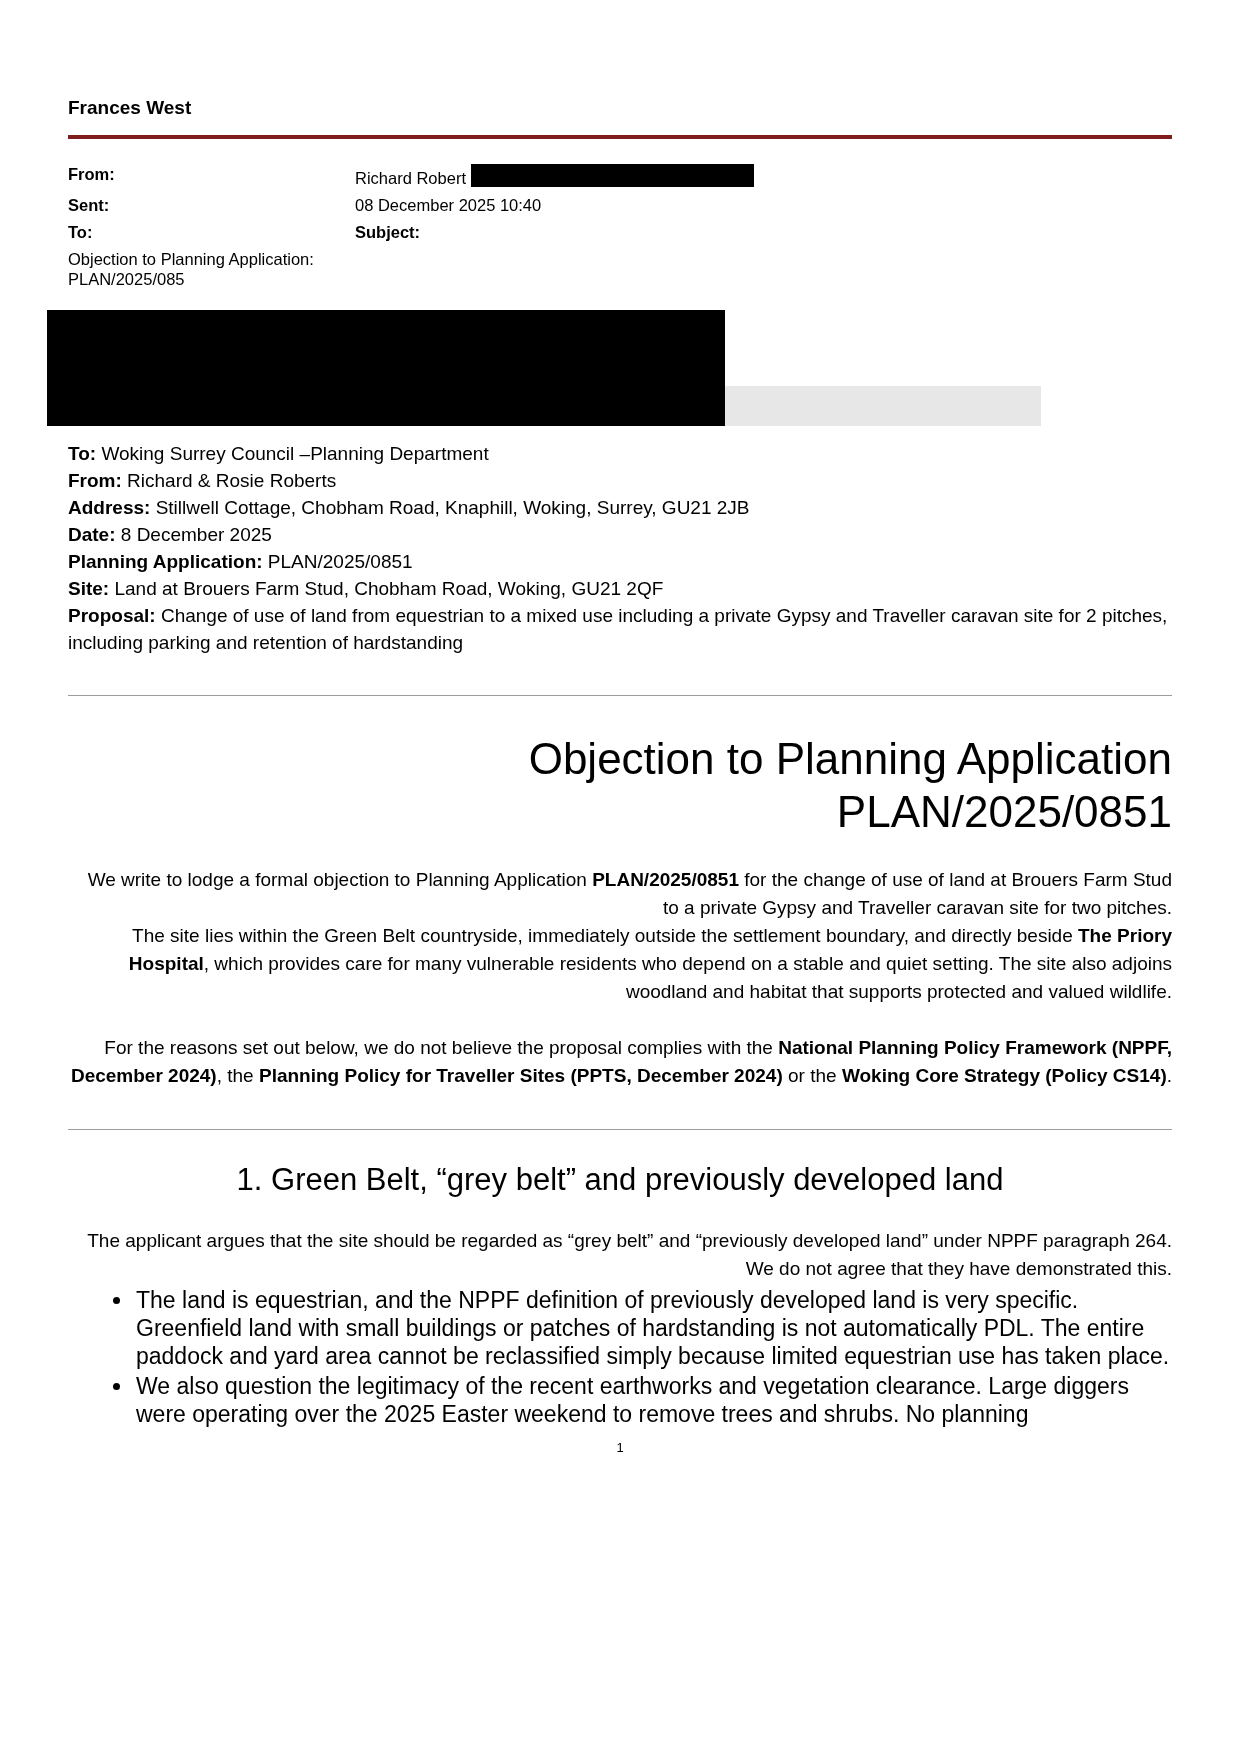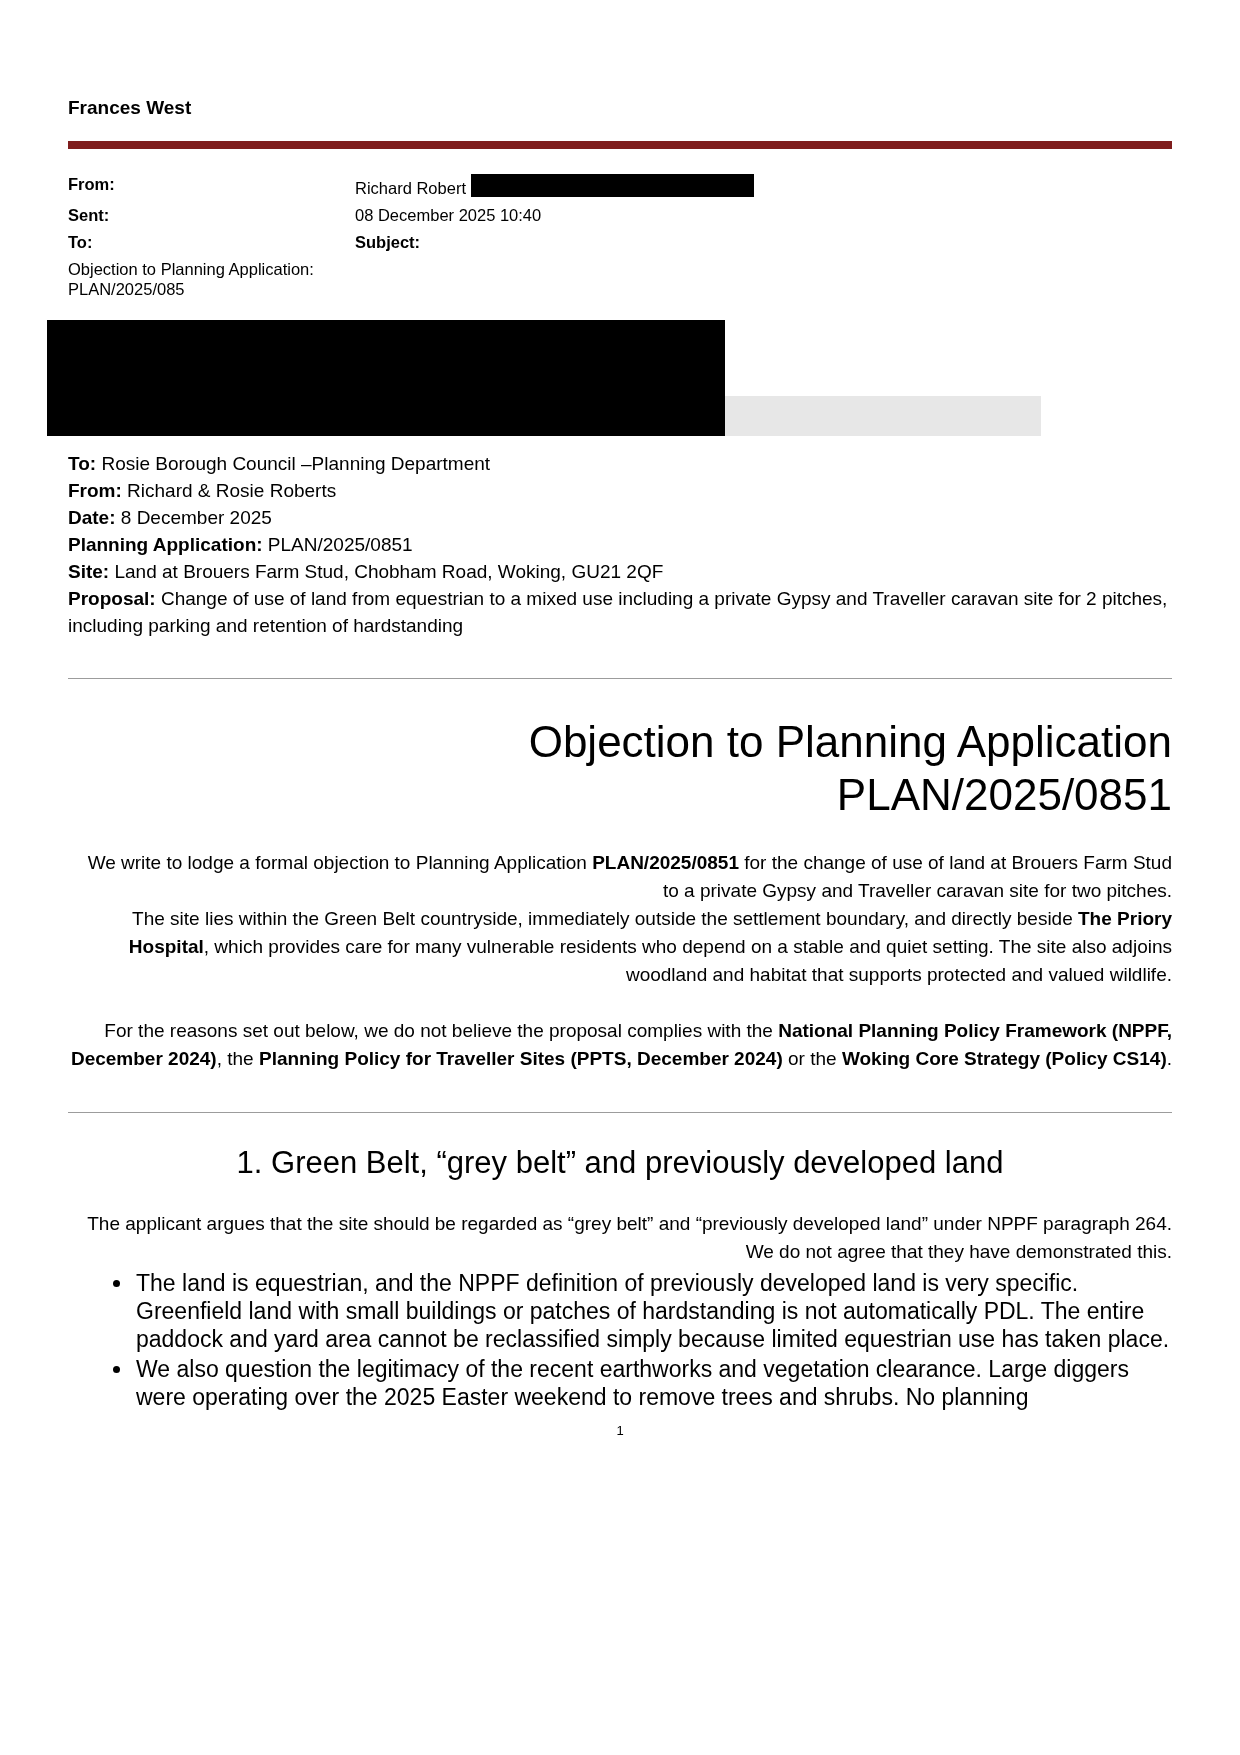--- a/index.html
+++ b/index.html
@@ -8,21 +8,21 @@
     width: 1240px;
     height: 1755px;
     background: #ffffff;
     color: #000000;
     font-family: "Liberation Sans", sans-serif;
     overflow: hidden;
   }
   .page { padding: 97px 68px 0 68px; }
 
   
-  .doc-header { border-bottom: 8px solid #7f1d1d; padding-bottom: 22px; }
+  .doc-header { border-bottom: 4px solid #7f1d1d; padding-bottom: 16px; }
   .recipient { font-size: 19px; font-weight: 700; }
 
   
   .email-meta {
     margin-top: 25px;
     display: grid;
     grid-template-columns: 287px 1fr;
     row-gap: 7px;
     font-size: 16.5px;
     line-height: 20px;
@@ -108,22 +108,23 @@
     <span class="lbl">Subject:</span>
     <span class="val">Objection to Planning Application: PLAN/2025/085</span>
   </section>
 
   <div class="big-redaction">
     <div class="black"></div>
     <div class="grey"></div>
   </div>
 
   <section class="letter-meta">
-    <p class="meta-line"><span class="lbl">To:</span> <span>Rosie Borough Council –Planning Department</span></p>
+    <p class="meta-line"><span class="lbl">To:</span> <span>Woking Surrey Council –Planning Department</span></p>
     <p class="meta-line"><span class="lbl">From:</span> <span>Richard &amp; Rosie Roberts</span></p>
+    <p class="meta-line"><span class="lbl">Address:</span> <span>Stillwell Cottage, Chobham Road, Knaphill, Woking, Surrey, GU21 2JB</span></p>
     <p class="meta-line"><span class="lbl">Date:</span> <span>8 December 2025</span></p>
     <p class="meta-line"><span class="lbl">Planning Application:</span> <span>PLAN/2025/0851</span></p>
     <p class="meta-line"><span class="lbl">Site:</span> <span>Land at Brouers Farm Stud, Chobham Road, Woking, GU21 2QF</span></p>
     <p class="meta-line"><span class="lbl">Proposal:</span> <span>Change of use of land from equestrian to a mixed use including a private Gypsy and Traveller caravan site for 2 pitches, including parking and retention of hardstanding</span></p>
   </section>
 
   <hr class="rule">
 
   <h1>
       <span class="tl">Objection to Planning Application</span>

